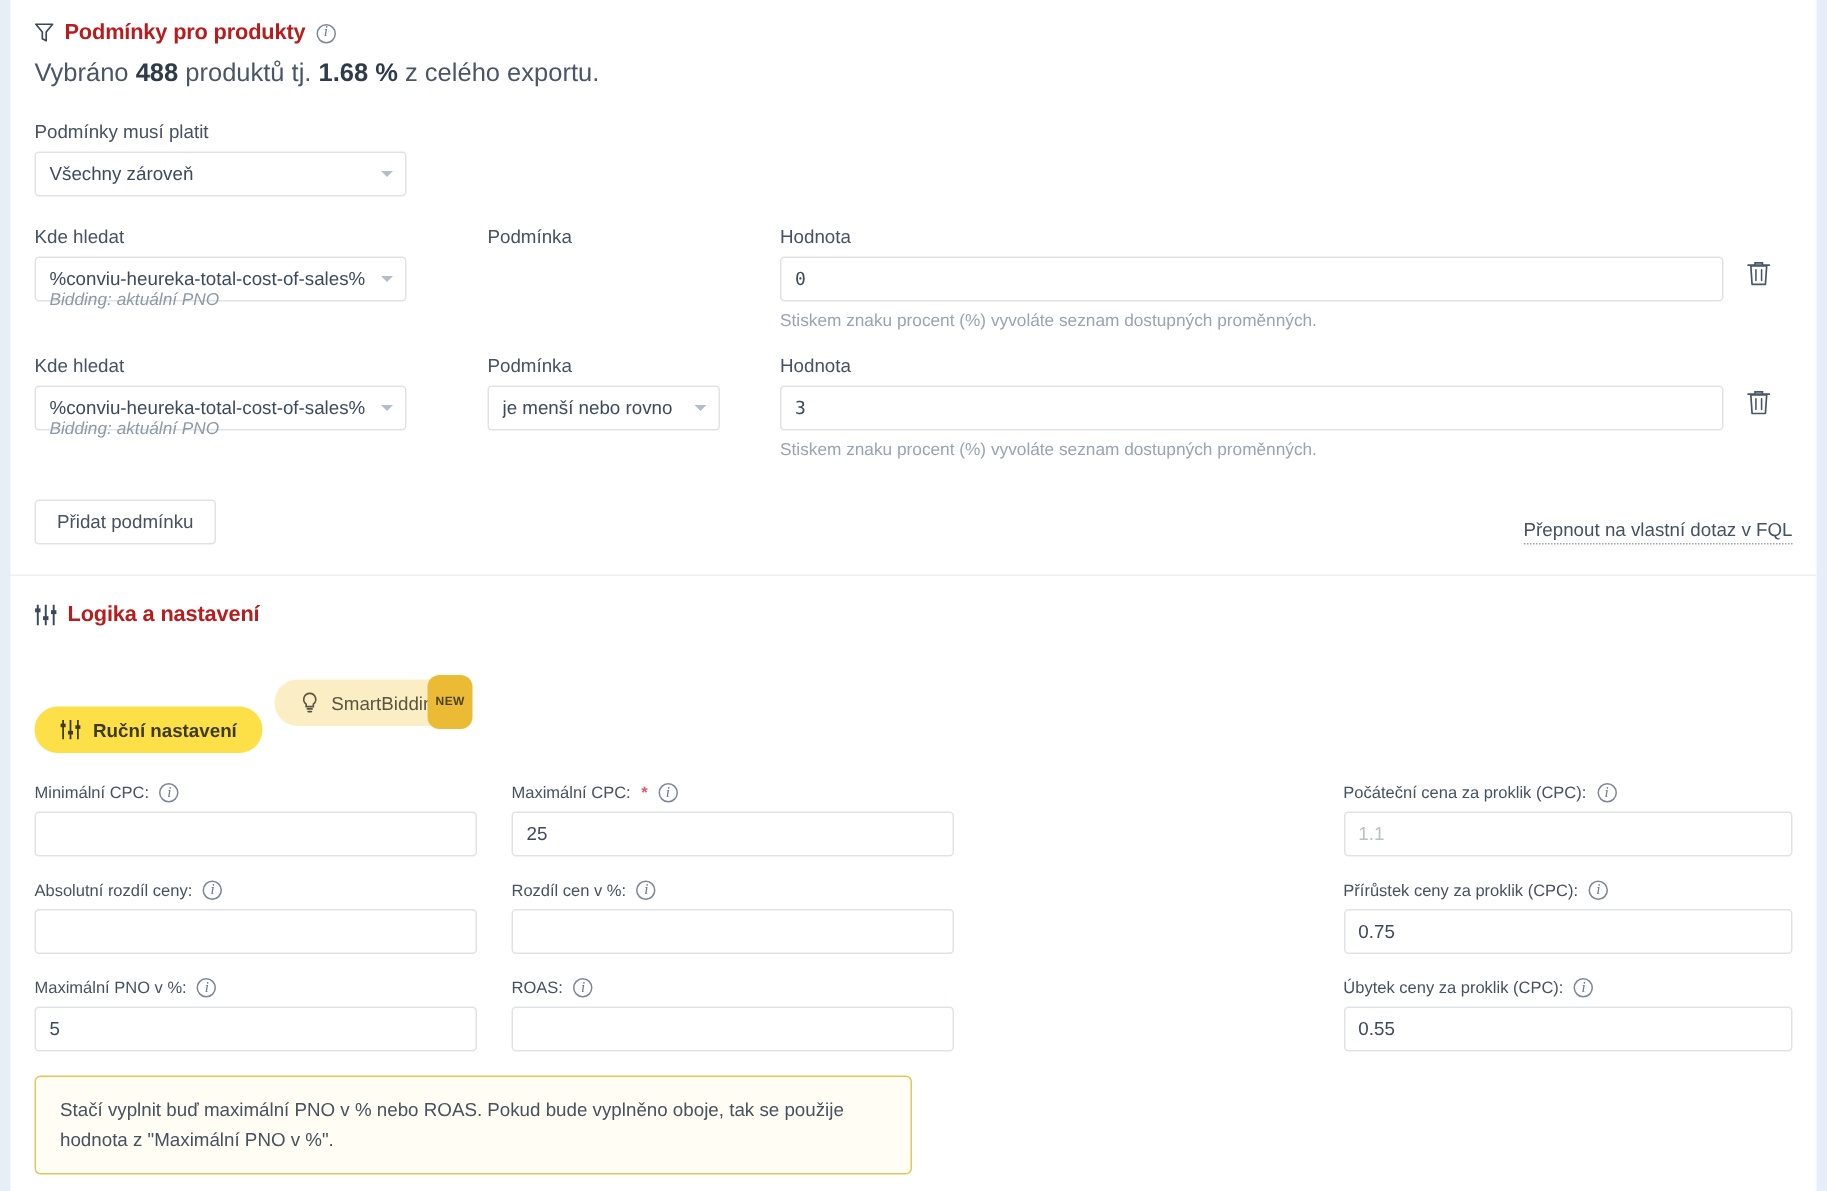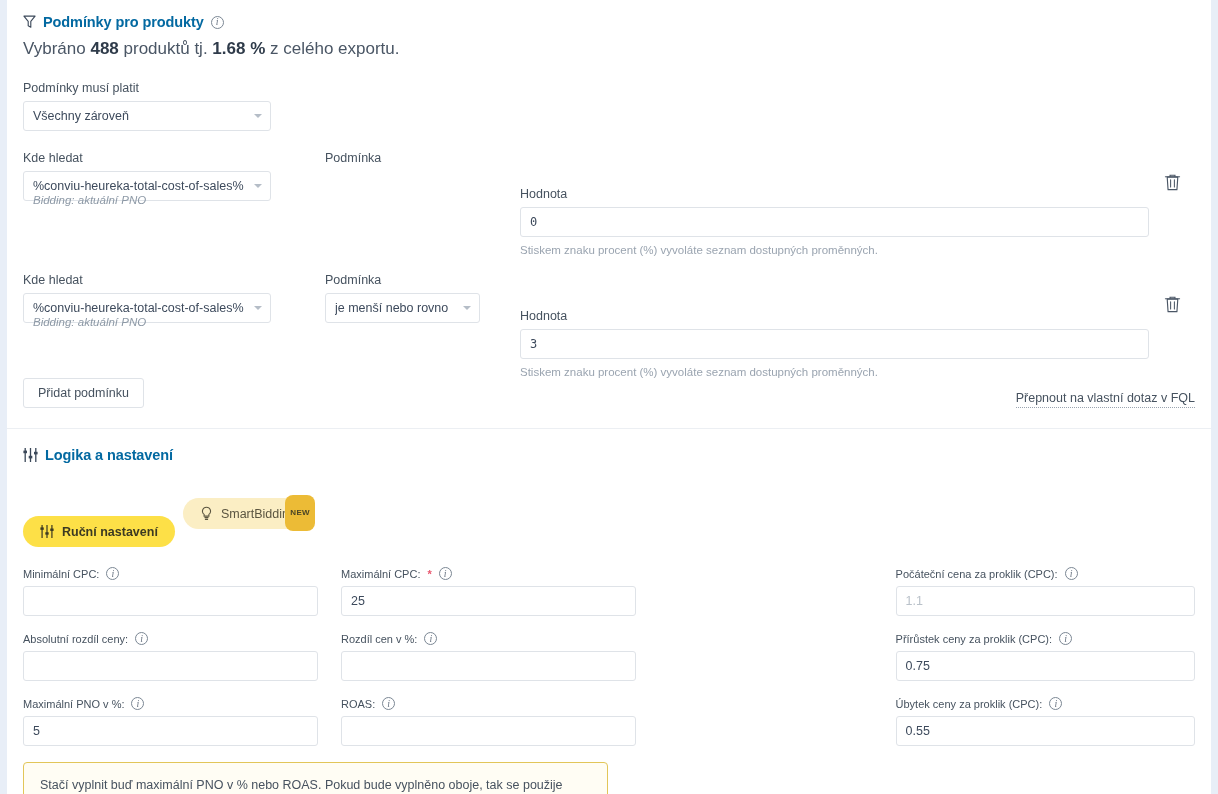--- a/index.html
+++ b/index.html
@@ -13,21 +13,21 @@
     overflow:hidden;
   }
   .page {
     position:absolute; left:7px; top:0; width:1204px; height:794px;
     background:#ffffff;
   }
 
   
   .sec-head { display:flex; align-items:center; gap:7px; }
   .sec-title {
-    font-size:14.5px; font-weight:bold; color:#0369a1; letter-spacing:-0.1px;
+    font-size:14.5px; font-weight:bold; color:#b91c1c; letter-spacing:-0.1px;
   }
   .info-i {
     display:inline-block; width:13px; height:13px; border:1.2px solid #7b8794;
     border-radius:50%; position:relative; flex:none;
   }
   .info-i::before {
     content:"i"; position:absolute; left:0; right:0; top:-2.5px;
     text-align:center; font-size:10px; font-style:italic;
     font-family:"Liberation Serif", serif; color:#6b7684; line-height:16px;
   }
@@ -65,21 +65,21 @@
   }
   .input-mono { font-family:"DejaVu Sans Mono", monospace; font-size:12px; }
   .ph { color:#b9c1c9; }
   .hint { font-size:11.5px; color:#9aa4b0; margin-top:7px; }
 
   
   .cond-row { position:relative; margin-top:20px; }
   .cond-grid { display:flex; align-items:flex-start; }
   .col-where { width:248px; margin-right:54px; }
   .col-cond  { width:155px; margin-right:40px; }
-  .col-val   { flex:1;margin-top:36px; }
+  .col-val   { flex:1; }
   .trash-wrap { width:46px; display:flex; justify-content:center; padding-top:22px; }
   .trash { width:17px; height:18px; cursor:pointer; }
 
   
   .btn-outline {
     display:inline-flex; align-items:center; justify-content:center;
     height:30px; padding:0 14px; border:1px solid #dfe3e8; border-radius:3px;
     background:#fff; font-size:12.5px; color:#46525f; cursor:pointer;
     font-family:"Liberation Sans", sans-serif;
   }
@@ -206,21 +206,21 @@
           <svg class="trash" viewBox="0 0 18 19">
             <path d="M1.5 4h15" stroke="#4a5665" stroke-width="1.2" stroke-linecap="round"></path>
             <path d="M6.4 4V2.4h5.2V4" fill="none" stroke="#4a5665" stroke-width="1.2"></path>
             <path d="M3.4 4.4h11.2l-.9 13.2H4.3z" fill="none" stroke="#4a5665" stroke-width="1.2" stroke-linejoin="round"></path>
             <path d="M7 7.2v7.6M11 7.2v7.6" stroke="#4a5665" stroke-width="1.1" stroke-linecap="round"></path>
           </svg>
         </div>
       </div>
     </div>
 
-    <div style="display:flex; align-items:flex-end; justify-content:space-between; ">
+    <div style="display:flex; align-items:flex-end; justify-content:space-between; margin-top:27px;">
       <button class="btn-outline">Přidat podmínku</button>
       <span class="fql-link">Přepnout na vlastní dotaz v FQL</span>
     </div>
   </div>
 
   <div class="divider" style="margin-top:20px;"></div>
 
   <div style="padding:18px 16px 0 16px;">
 
     <div class="sec-head">

